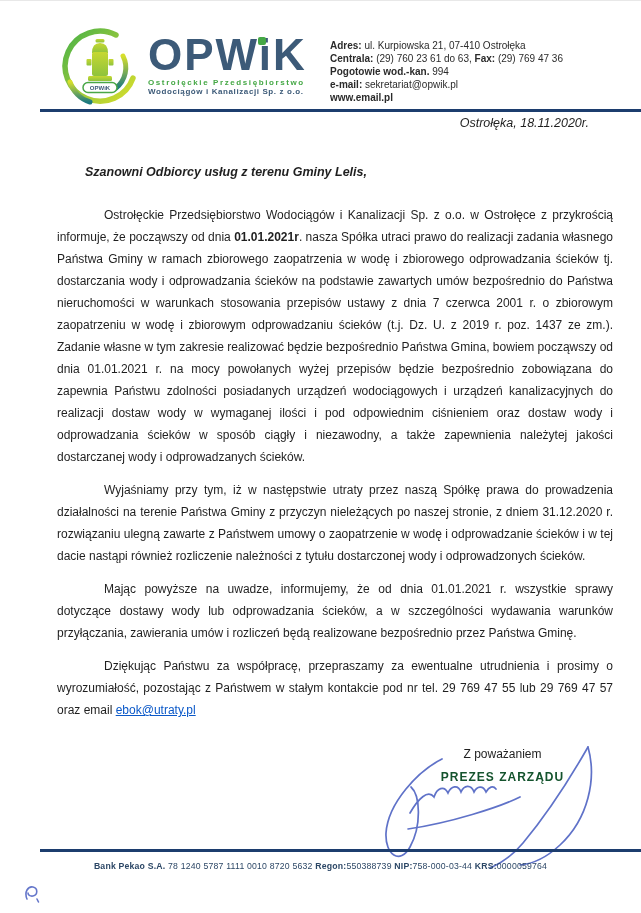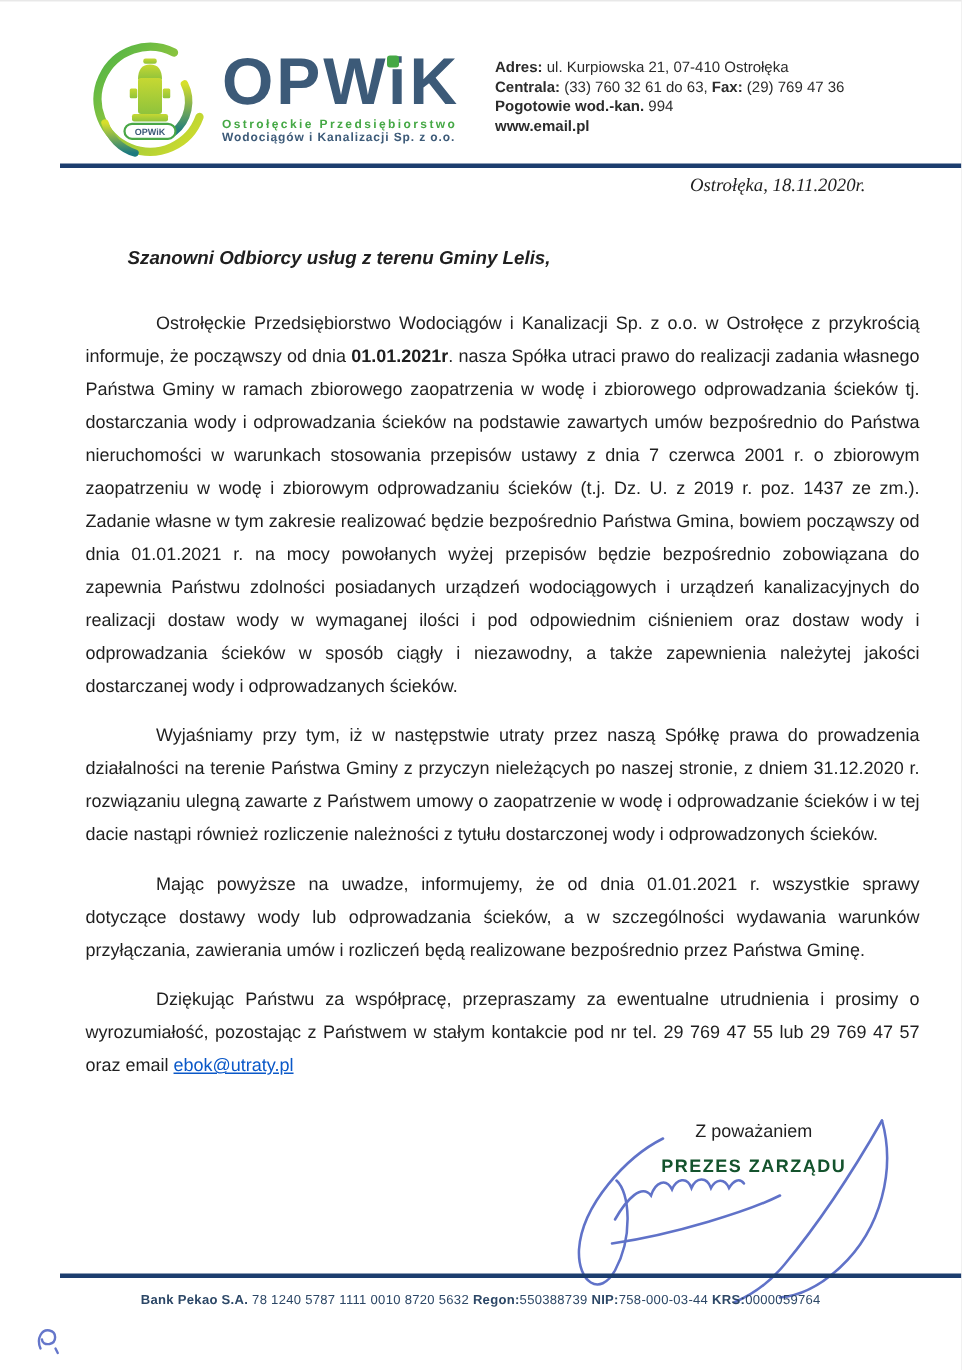--- a/index.html
+++ b/index.html
@@ -15,21 +15,21 @@
   .brand-i-dot{position:absolute;left:110px;top:3px;width:8px;height:8px;border-radius:2px;
     background:#45a845;}
   .brand-sub1{margin-top:2px;font-size:8px;font-weight:700;letter-spacing:1.6px;color:#45a845;}
   .brand-sub2{font-size:8px;font-weight:700;letter-spacing:0.6px;color:#3c5a78;}
   .contact{position:absolute;left:330px;top:38px;font-size:10px;line-height:13px;color:#2b2b2b;}
   .contact .b{font-weight:700;}
   .rule{position:absolute;left:40px;right:0;height:3px;background:#1c3d6e;}
   .rule-top{top:108px;}
   .rule-bottom{top:848px;}
   
-  .dateline{position:absolute;top:115px;right:64px;font-size:12.5px;font-style:italic;font-family:Liberation Serif, serif;}
+  .dateline{position:absolute;top:115px;right:52px;font-size:12.5px;font-style:italic;}
   .salutation{position:absolute;top:164px;left:85px;font-size:12.5px;font-weight:700;font-style:italic;}
   .body-text{position:absolute;top:203px;left:57px;width:556px;font-size:12px;line-height:22px;
     text-align:justify;}
   .body-text p{margin:0 0 11px 0;text-indent:47px;}
   .body-text b{font-weight:700;}
   .email-link{color:#0a58c8;text-decoration:underline;cursor:pointer;}
   
   .closing{position:absolute;top:746px;left:420px;width:165px;text-align:center;font-size:12px;}
   .sig-title{position:absolute;top:769px;left:420px;width:165px;text-align:center;
     font-size:12px;font-weight:700;letter-spacing:1px;color:#14532d;}
@@ -87,22 +87,23 @@
     <div class="brand-word">
       <span>OPWiK</span>
       <span class="brand-i-dot"></span>
     </div>
     <div class="brand-sub1">Ostrołęckie Przedsiębiorstwo</div>
     <div class="brand-sub2">Wodociągów i Kanalizacji Sp. z o.o.</div>
   </div>
 
   <div class="contact">
     <div><span class="b">Adres:</span> <span>ul. Kurpiowska 21, 07-410 Ostrołęka</span></div>
-    <div><span class="b">Centrala:</span> <span>(33) 760 32 61 do 63,</span> <span class="b">Fax:</span> <span>(29) 769 47 36</span></div>
+    <div><span class="b">Centrala:</span> <span>(29) 760 23 61 do 63,</span> <span class="b">Fax:</span> <span>(29) 769 47 36</span></div>
     <div><span class="b">Pogotowie wod.-kan.</span> <span>994</span></div>
+    <div><span class="b">e-mail:</span> <span>sekretariat@opwik.pl</span></div>
     <div class="b">www.email.pl</div>
   </div>
 
   <div class="rule rule-top"></div>
 
   <div class="dateline">Ostrołęka, 18.11.2020r.</div>
 
   <div class="salutation">Szanowni Odbiorcy usług z terenu Gminy Lelis,</div>
 
   <div class="body-text">

